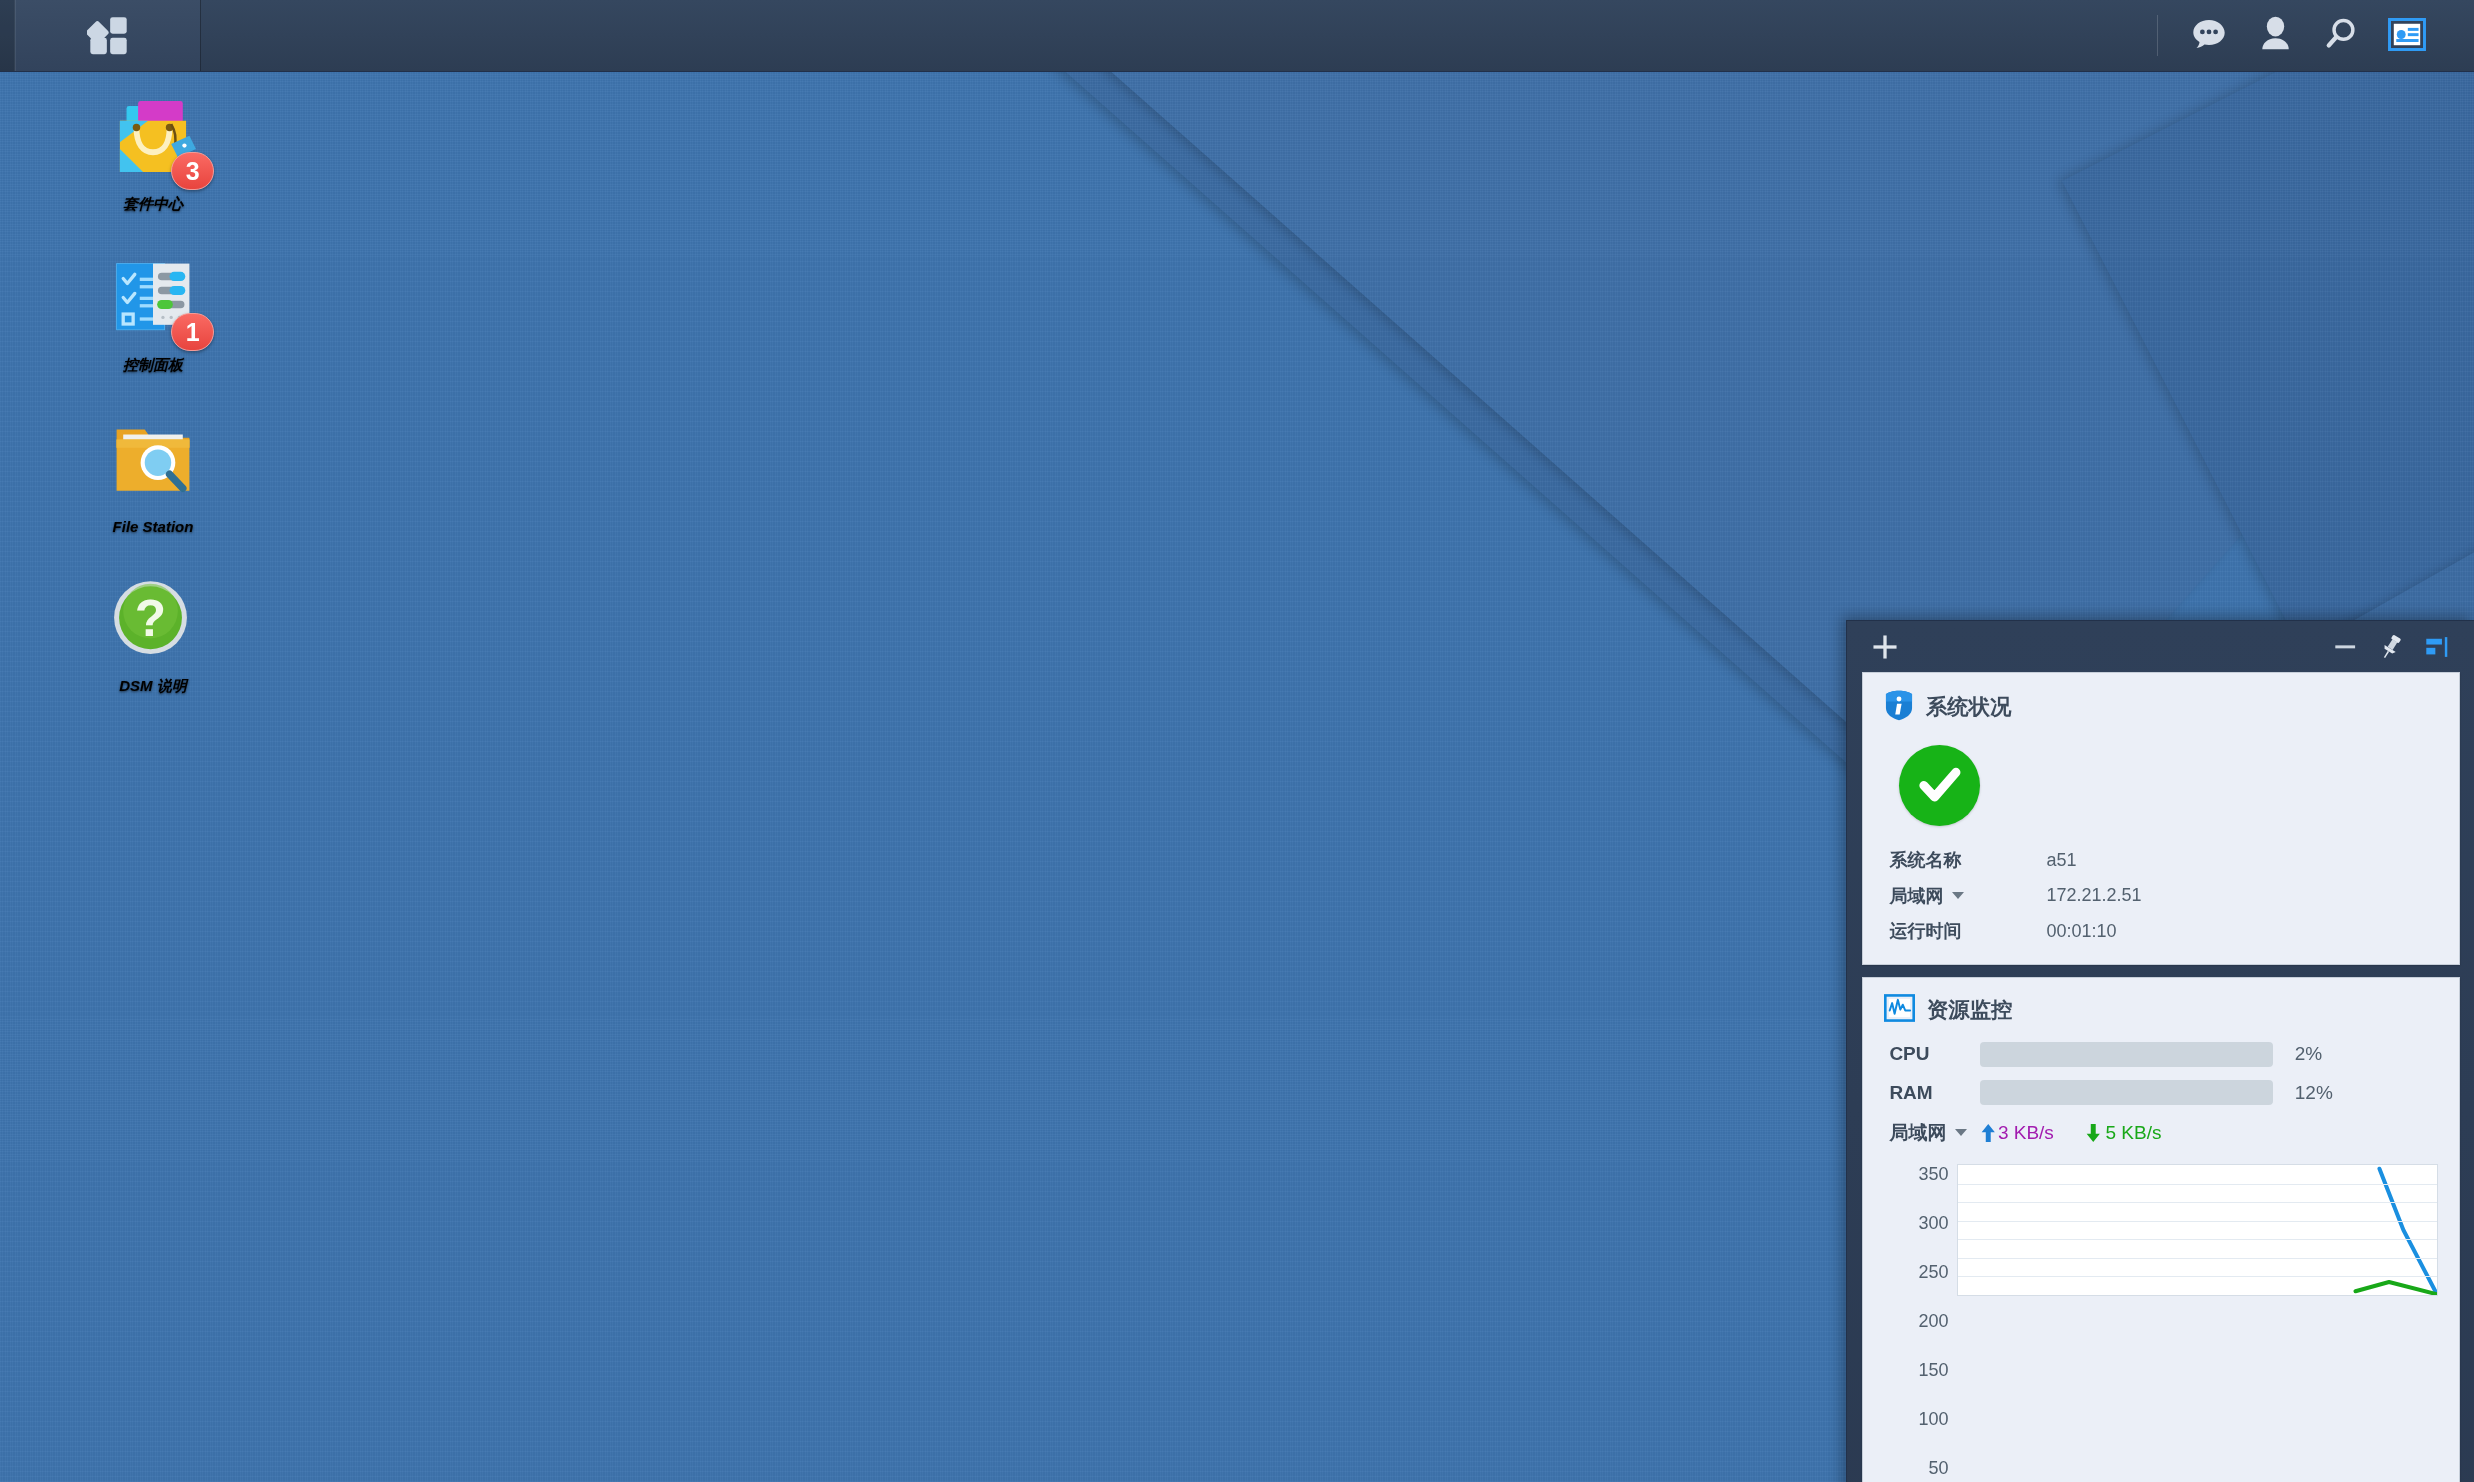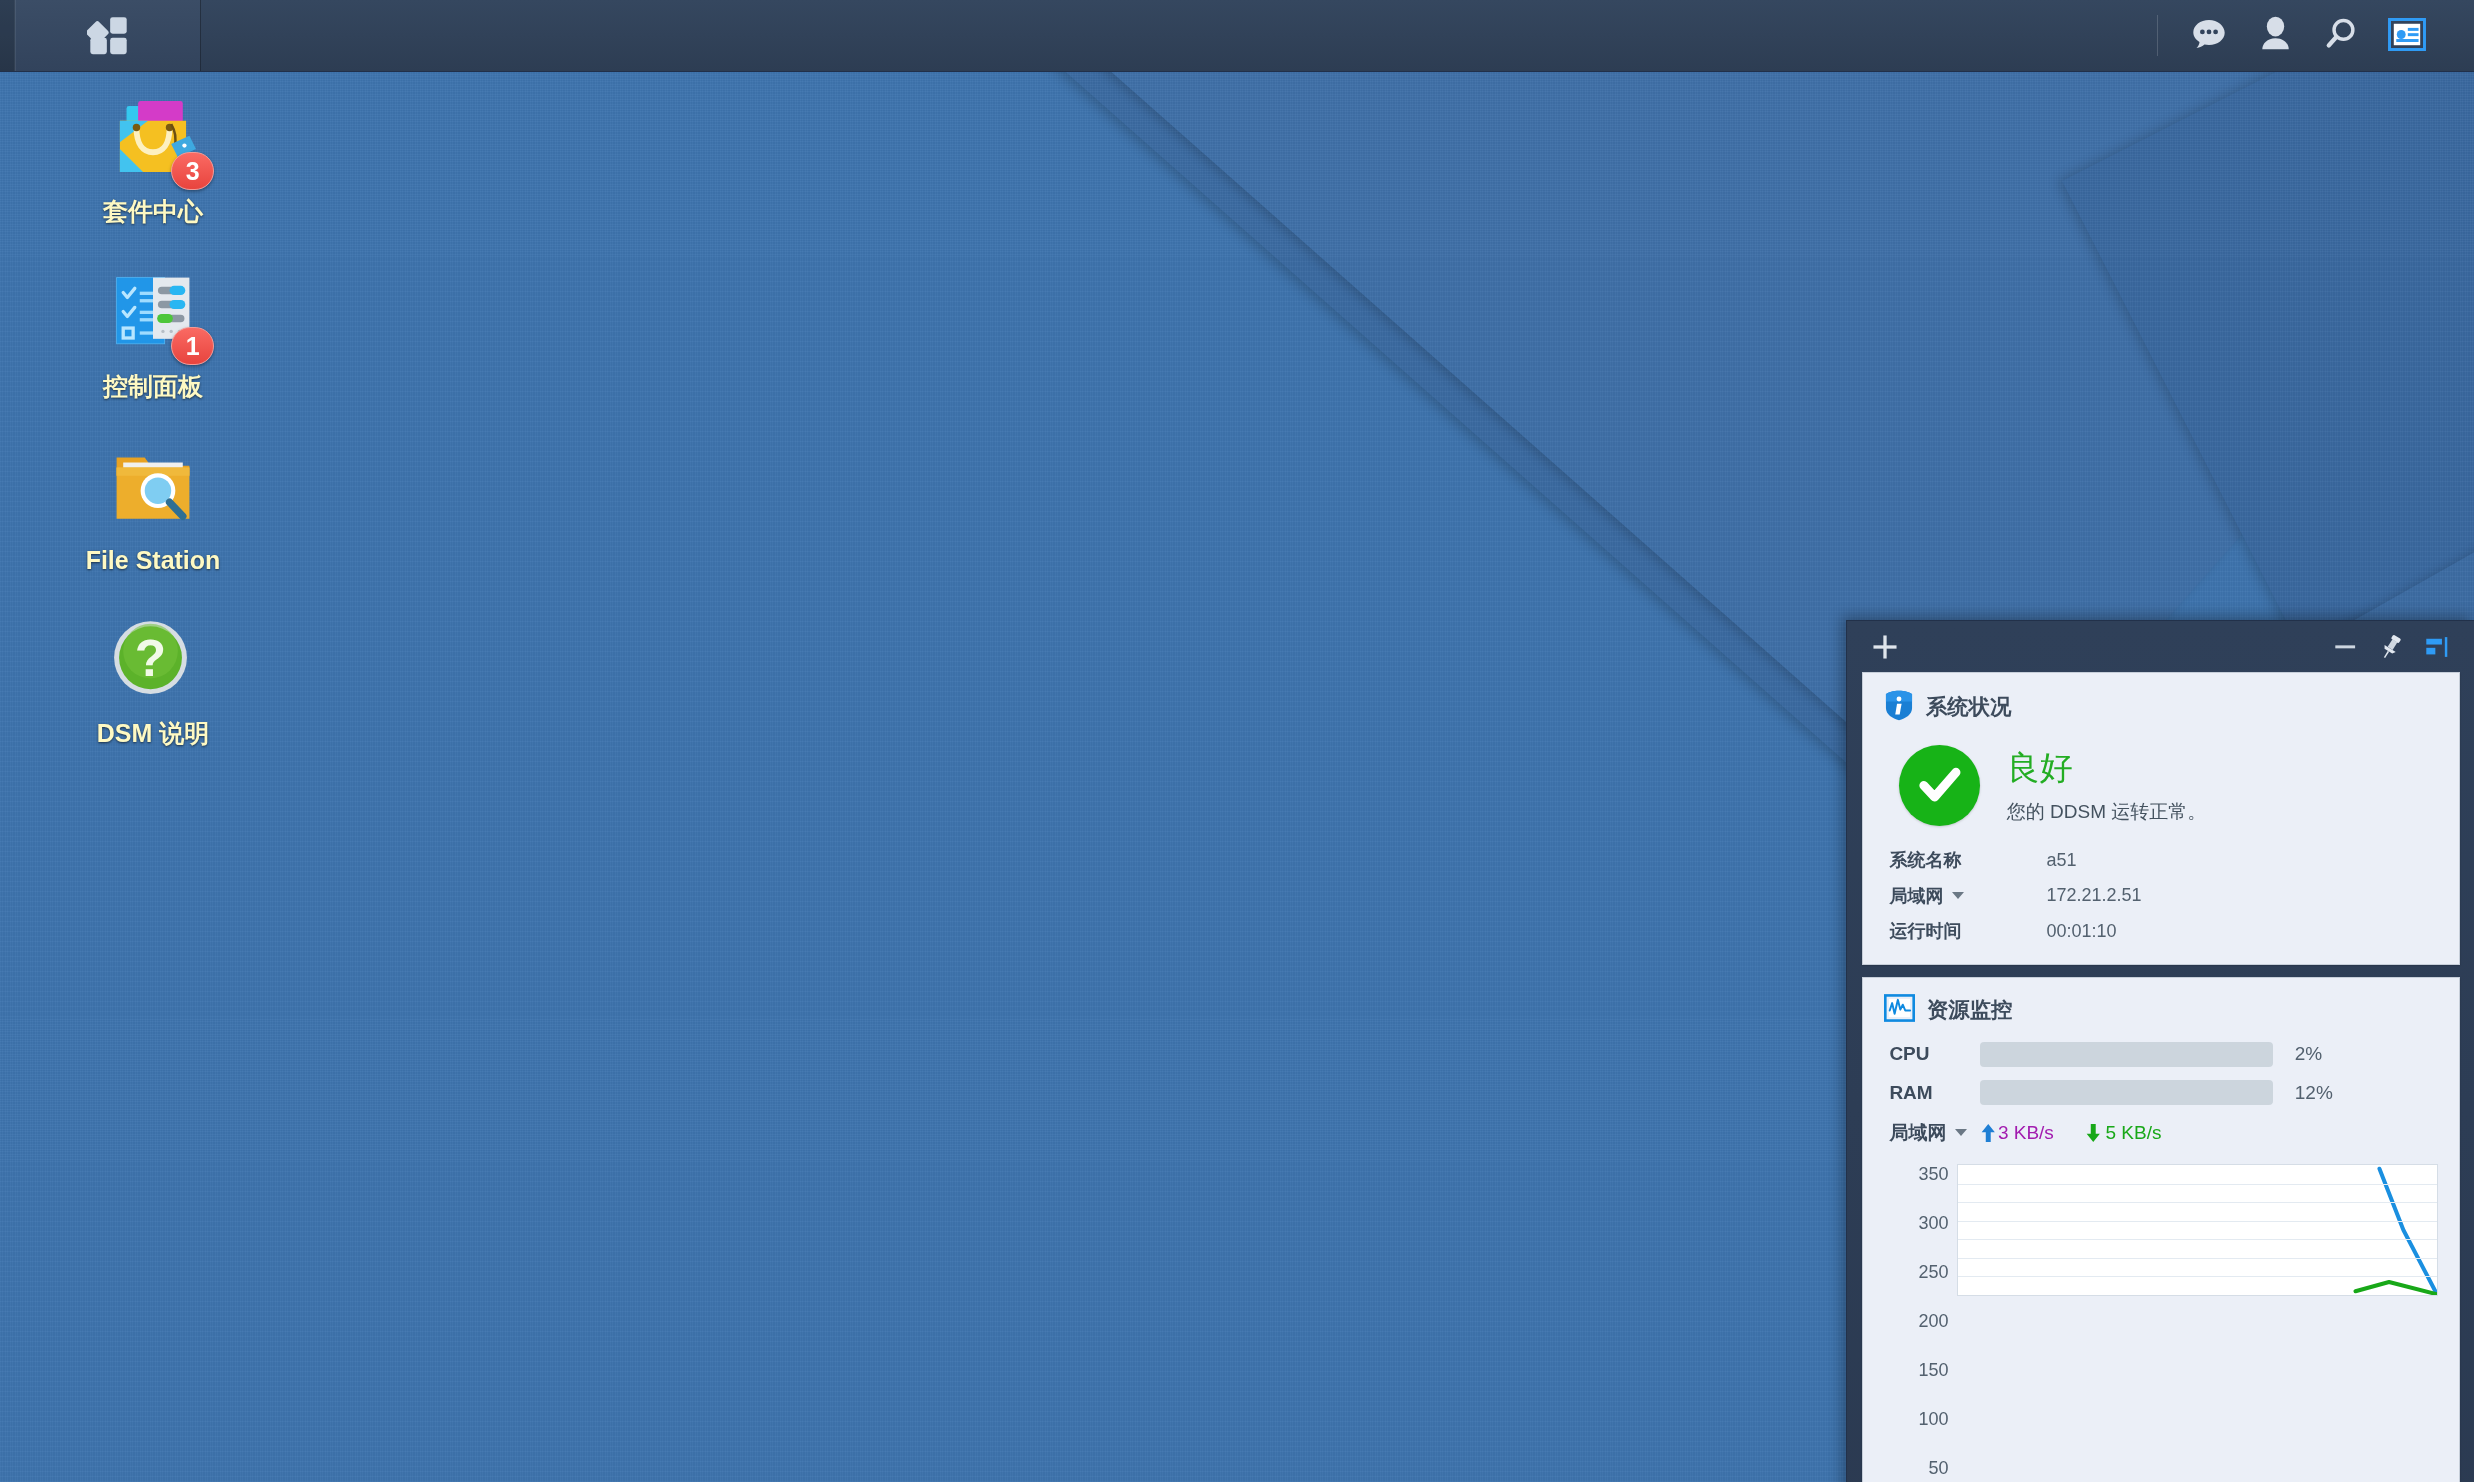--- a/index.html
+++ b/index.html
@@ -78,22 +78,22 @@
 
   
   #desktop-icons { position:absolute; top:91px; left:58px; z-index:10; }
   .dicon {
     width:190px; margin-bottom:38px;
     display:flex; flex-direction:column; align-items:center; cursor:pointer;
     user-select:none;
   }
   .dicon .art { position:relative; width:96px; height:96px; }
   .dicon .label {
-    margin-top:8.2px; color:#fef9c3; font-size:25px; font-weight:bold;
-    text-shadow:0 0.8px 2.5px rgba(0,0,0,.6); white-space:nowrap;
+    margin-top:8.2px; color:#000000; font-size:15px; font-weight:bold;
+    text-shadow:0 0.8px 2.5px rgba(0,0,0,.6); white-space:nowrap;font-style:italic;
   }
   .badge {
     position:absolute; right:-13.2px; bottom:-3.3px;
     min-width:43px; height:38px; padding:0 8.2px;
     background:linear-gradient(#fa6a63,#e8443e);
     border:1.6px solid #f59a95; border-radius:21.4px;
     color:#fff; font-size:25px; font-weight:bold;
     display:flex; align-items:center; justify-content:center;
     box-shadow:0 1.6px 3.3px rgba(0,0,0,.35);
   }
@@ -352,24 +352,20 @@
         </span>
         <span class="w-title">系统状况</span>
       </div>
 
       <div class="health-row">
         <div class="check-circle">
           <svg width="51" height="51" viewBox="0 0 62 62">
             <path d="M12 31l13 14 26-30" fill="none" stroke="#fff" stroke-width="11" stroke-linecap="round" stroke-linejoin="round"></path>
           </svg>
         </div>
-        <div class="health-text">
-          <div class="big">良好</div>
-          <div class="sub">您的 DDSM 运转正常。</div>
-        </div>
       </div>
 
       <div class="kv">
         <span class="k">系统名称</span>
         <span class="v">a51</span>
       </div>
       <div class="kv">
         <span class="k">
           <span>局域网</span>
           <span class="caret"></span>

